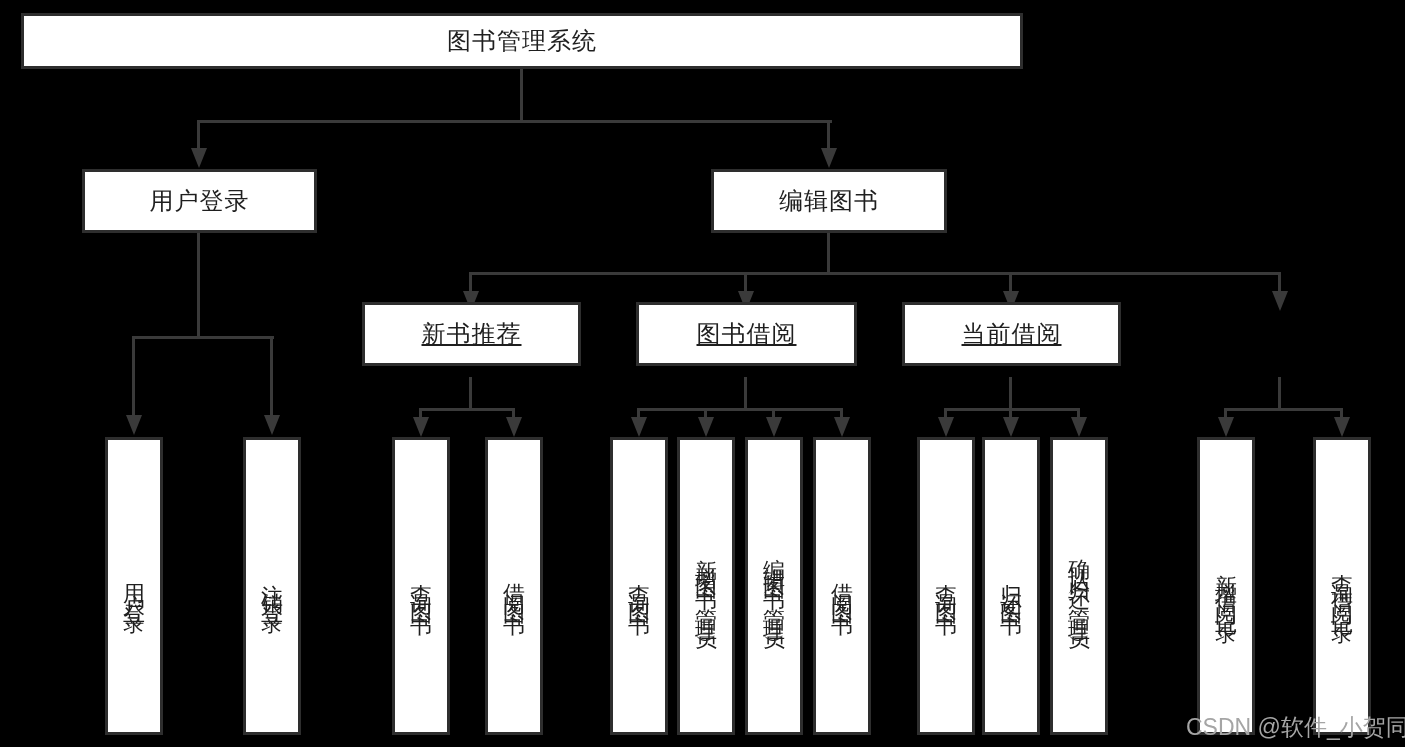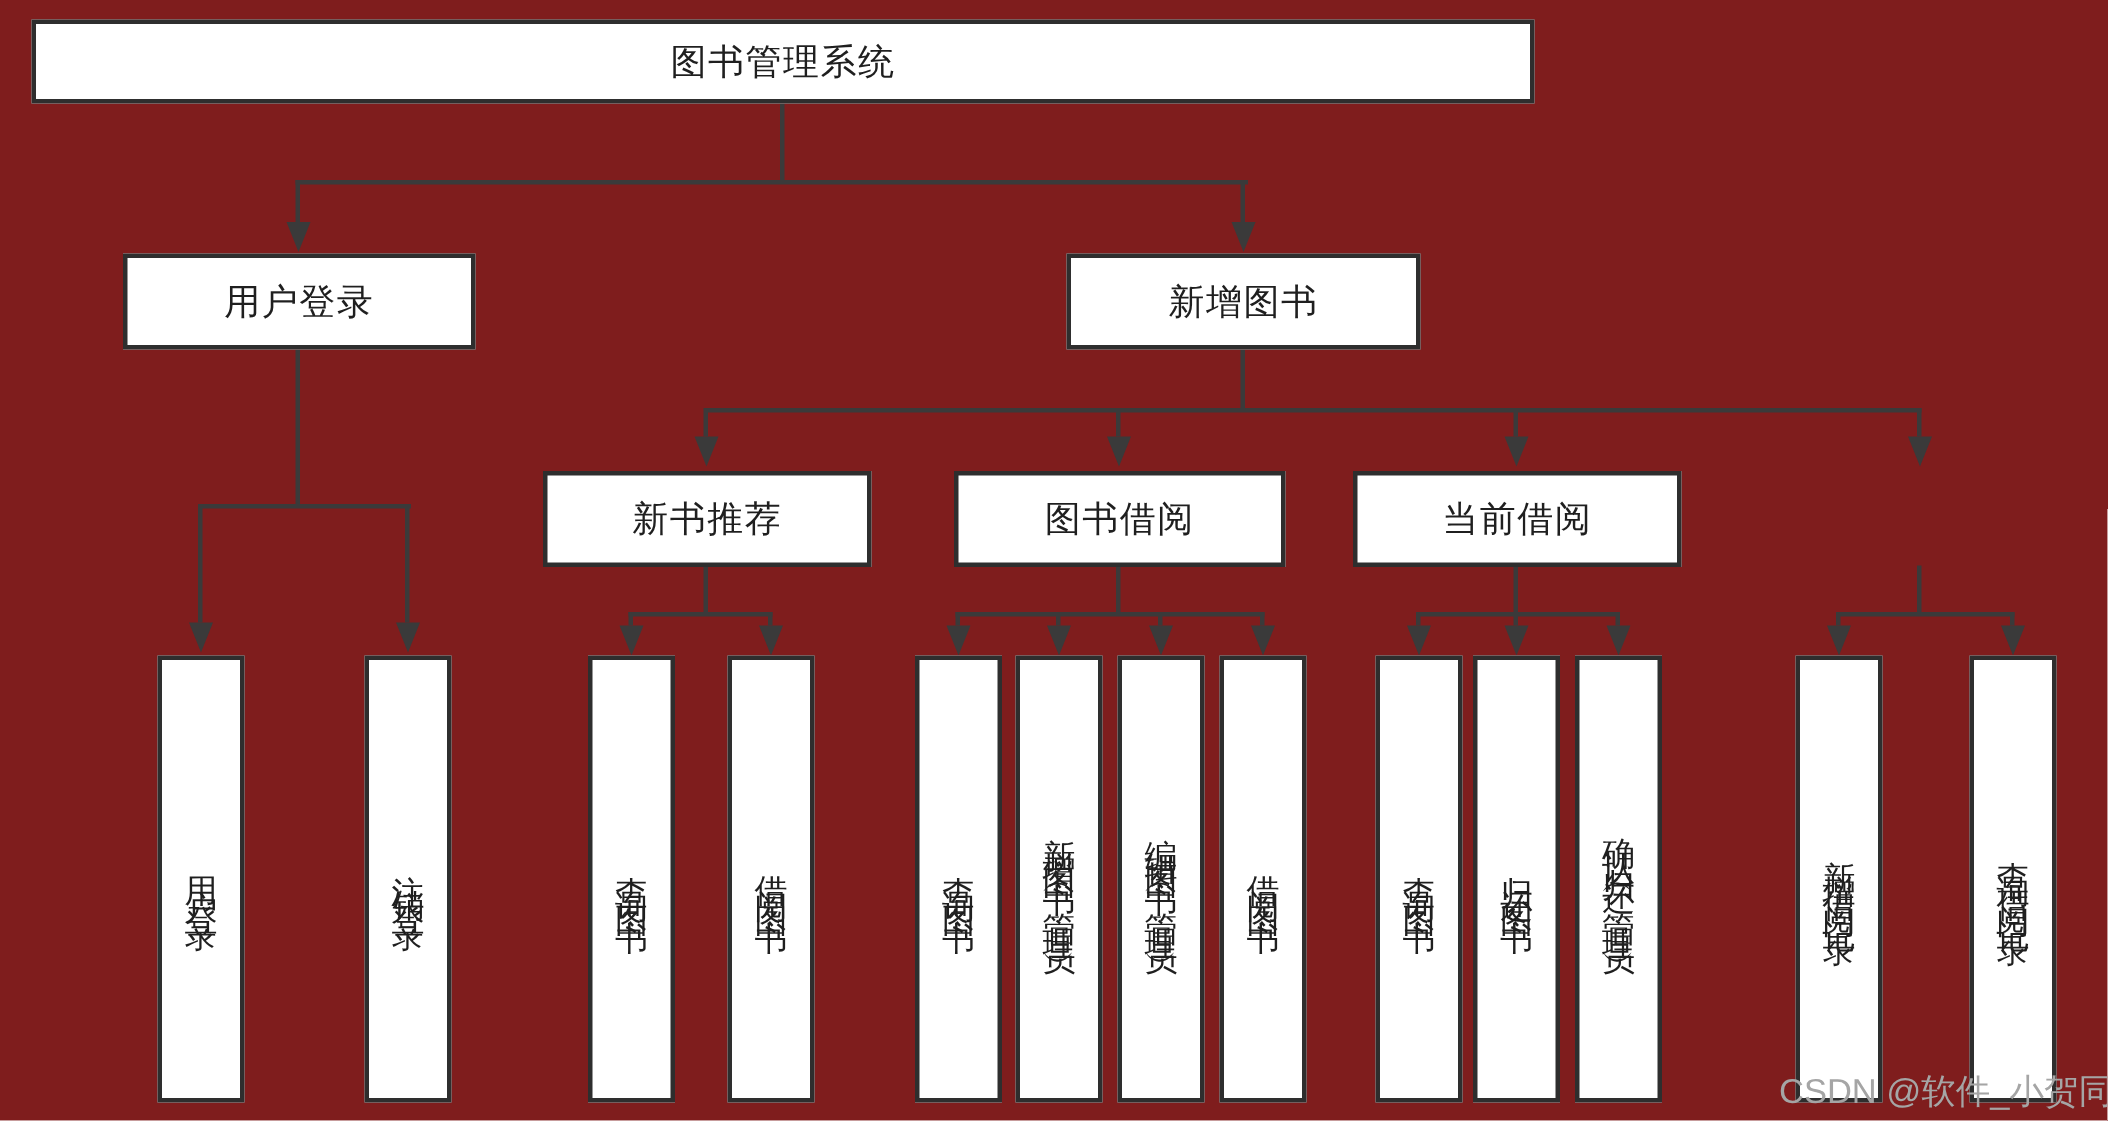--- a/index.html
+++ b/index.html
@@ -5,21 +5,21 @@
   html, body {
     margin: 0;
     padding: 0;
     background: #ffffff;
     font-family: "Liberation Sans", sans-serif;
   }
   .canvas {
     position: relative;
     width: 1405px;
     height: 747px;
-    background: #7f1d1d;
+    background: #000000;
     overflow: hidden;
   }
   
   .box {
     position: absolute;
     box-sizing: border-box;
     border: 3px solid #2e2e2e;
     background: #ffffff;
     display: flex;
     align-items: center;
@@ -27,21 +27,21 @@
     color: #1f1f1f;
     z-index: 2;
   }
   .hlabel {
     font-size: 24px;
     letter-spacing: 1px;
     white-space: nowrap;
   }
   .root  { left: 21px;  top: 13px;  width: 1002px; height: 56px; }
   .lvl2  { top: 169px; height: 64px; }
-  .lvl3  { top: 314px; height: 64px; }
+  .lvl3  { top: 302px; height: 64px; text-decoration: underline; }
   .leaf  { top: 437px; height: 298px; width: 58px; }
   .vtext {
     writing-mode: vertical-rl;
     text-orientation: mixed;
     font-size: 22px;
     letter-spacing: 10px;
     line-height: 1;
     white-space: nowrap;
   }
   
@@ -78,21 +78,21 @@
   <div class="box root hlabel">图书管理系统</div>
 
   <div class="vl" style="left:520px; top:69px; height:51px;"></div>
   <div class="hl" style="left:197px; top:120px; width:635px;"></div>
   <div class="shaft" style="left:197px; top:120px; height:28px;"></div>
   <div class="ah" style="left:191px; top:148px;"></div>
   <div class="shaft" style="left:827px; top:120px; height:28px;"></div>
   <div class="ah" style="left:821px; top:148px;"></div>
 
   <div class="box lvl2 hlabel" style="left:82px; width:235px;">用户登录</div>
-  <div class="box lvl2 hlabel" style="left:711px; width:236px;">新增图书</div>
+  <div class="box lvl2 hlabel" style="left:711px; width:236px;">编辑图书</div>
 
   <div class="vl" style="left:197px; top:233px; height:103px;"></div>
   <div class="hl" style="left:132px; top:336px; width:142px;"></div>
   <div class="shaft" style="left:132px; top:336px; height:79px;"></div>
   <div class="ah" style="left:126px; top:415px;"></div>
   <div class="shaft" style="left:270px; top:336px; height:79px;"></div>
   <div class="ah" style="left:264px; top:415px;"></div>
 
   <div class="vl" style="left:827px; top:233px; height:39px;"></div>
   <div class="hl" style="left:470px; top:272px; width:811px;"></div>

